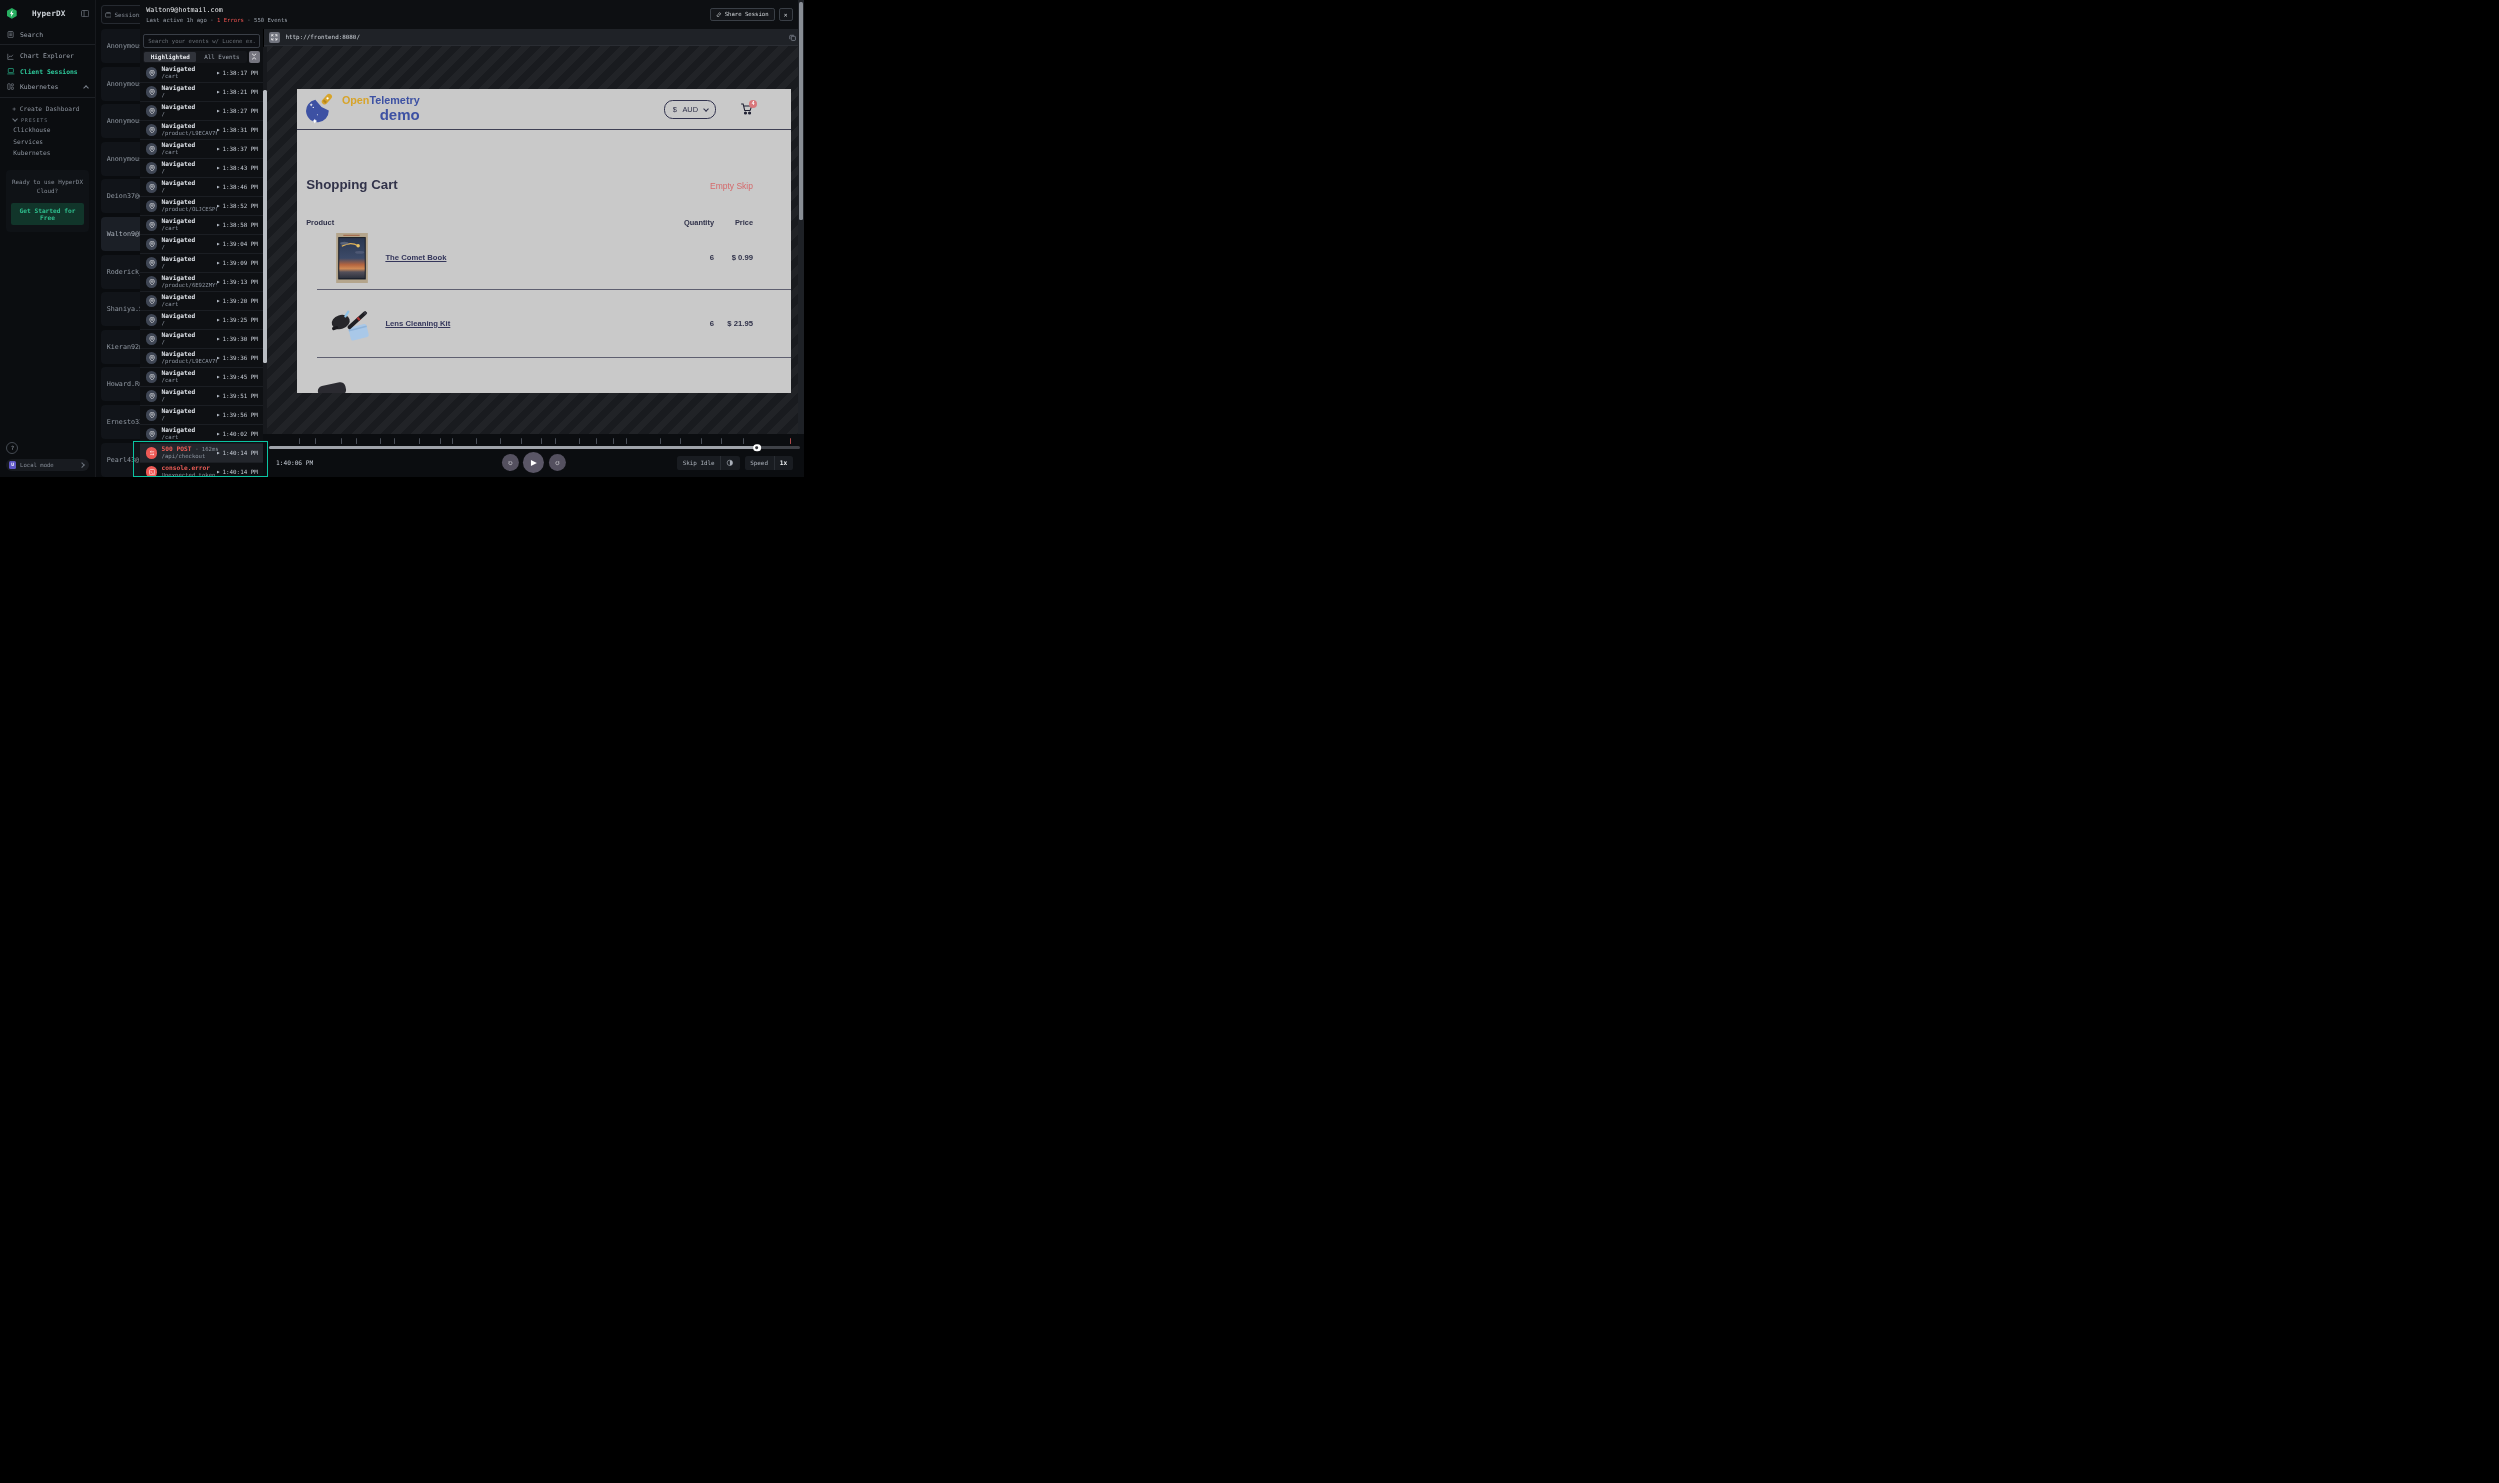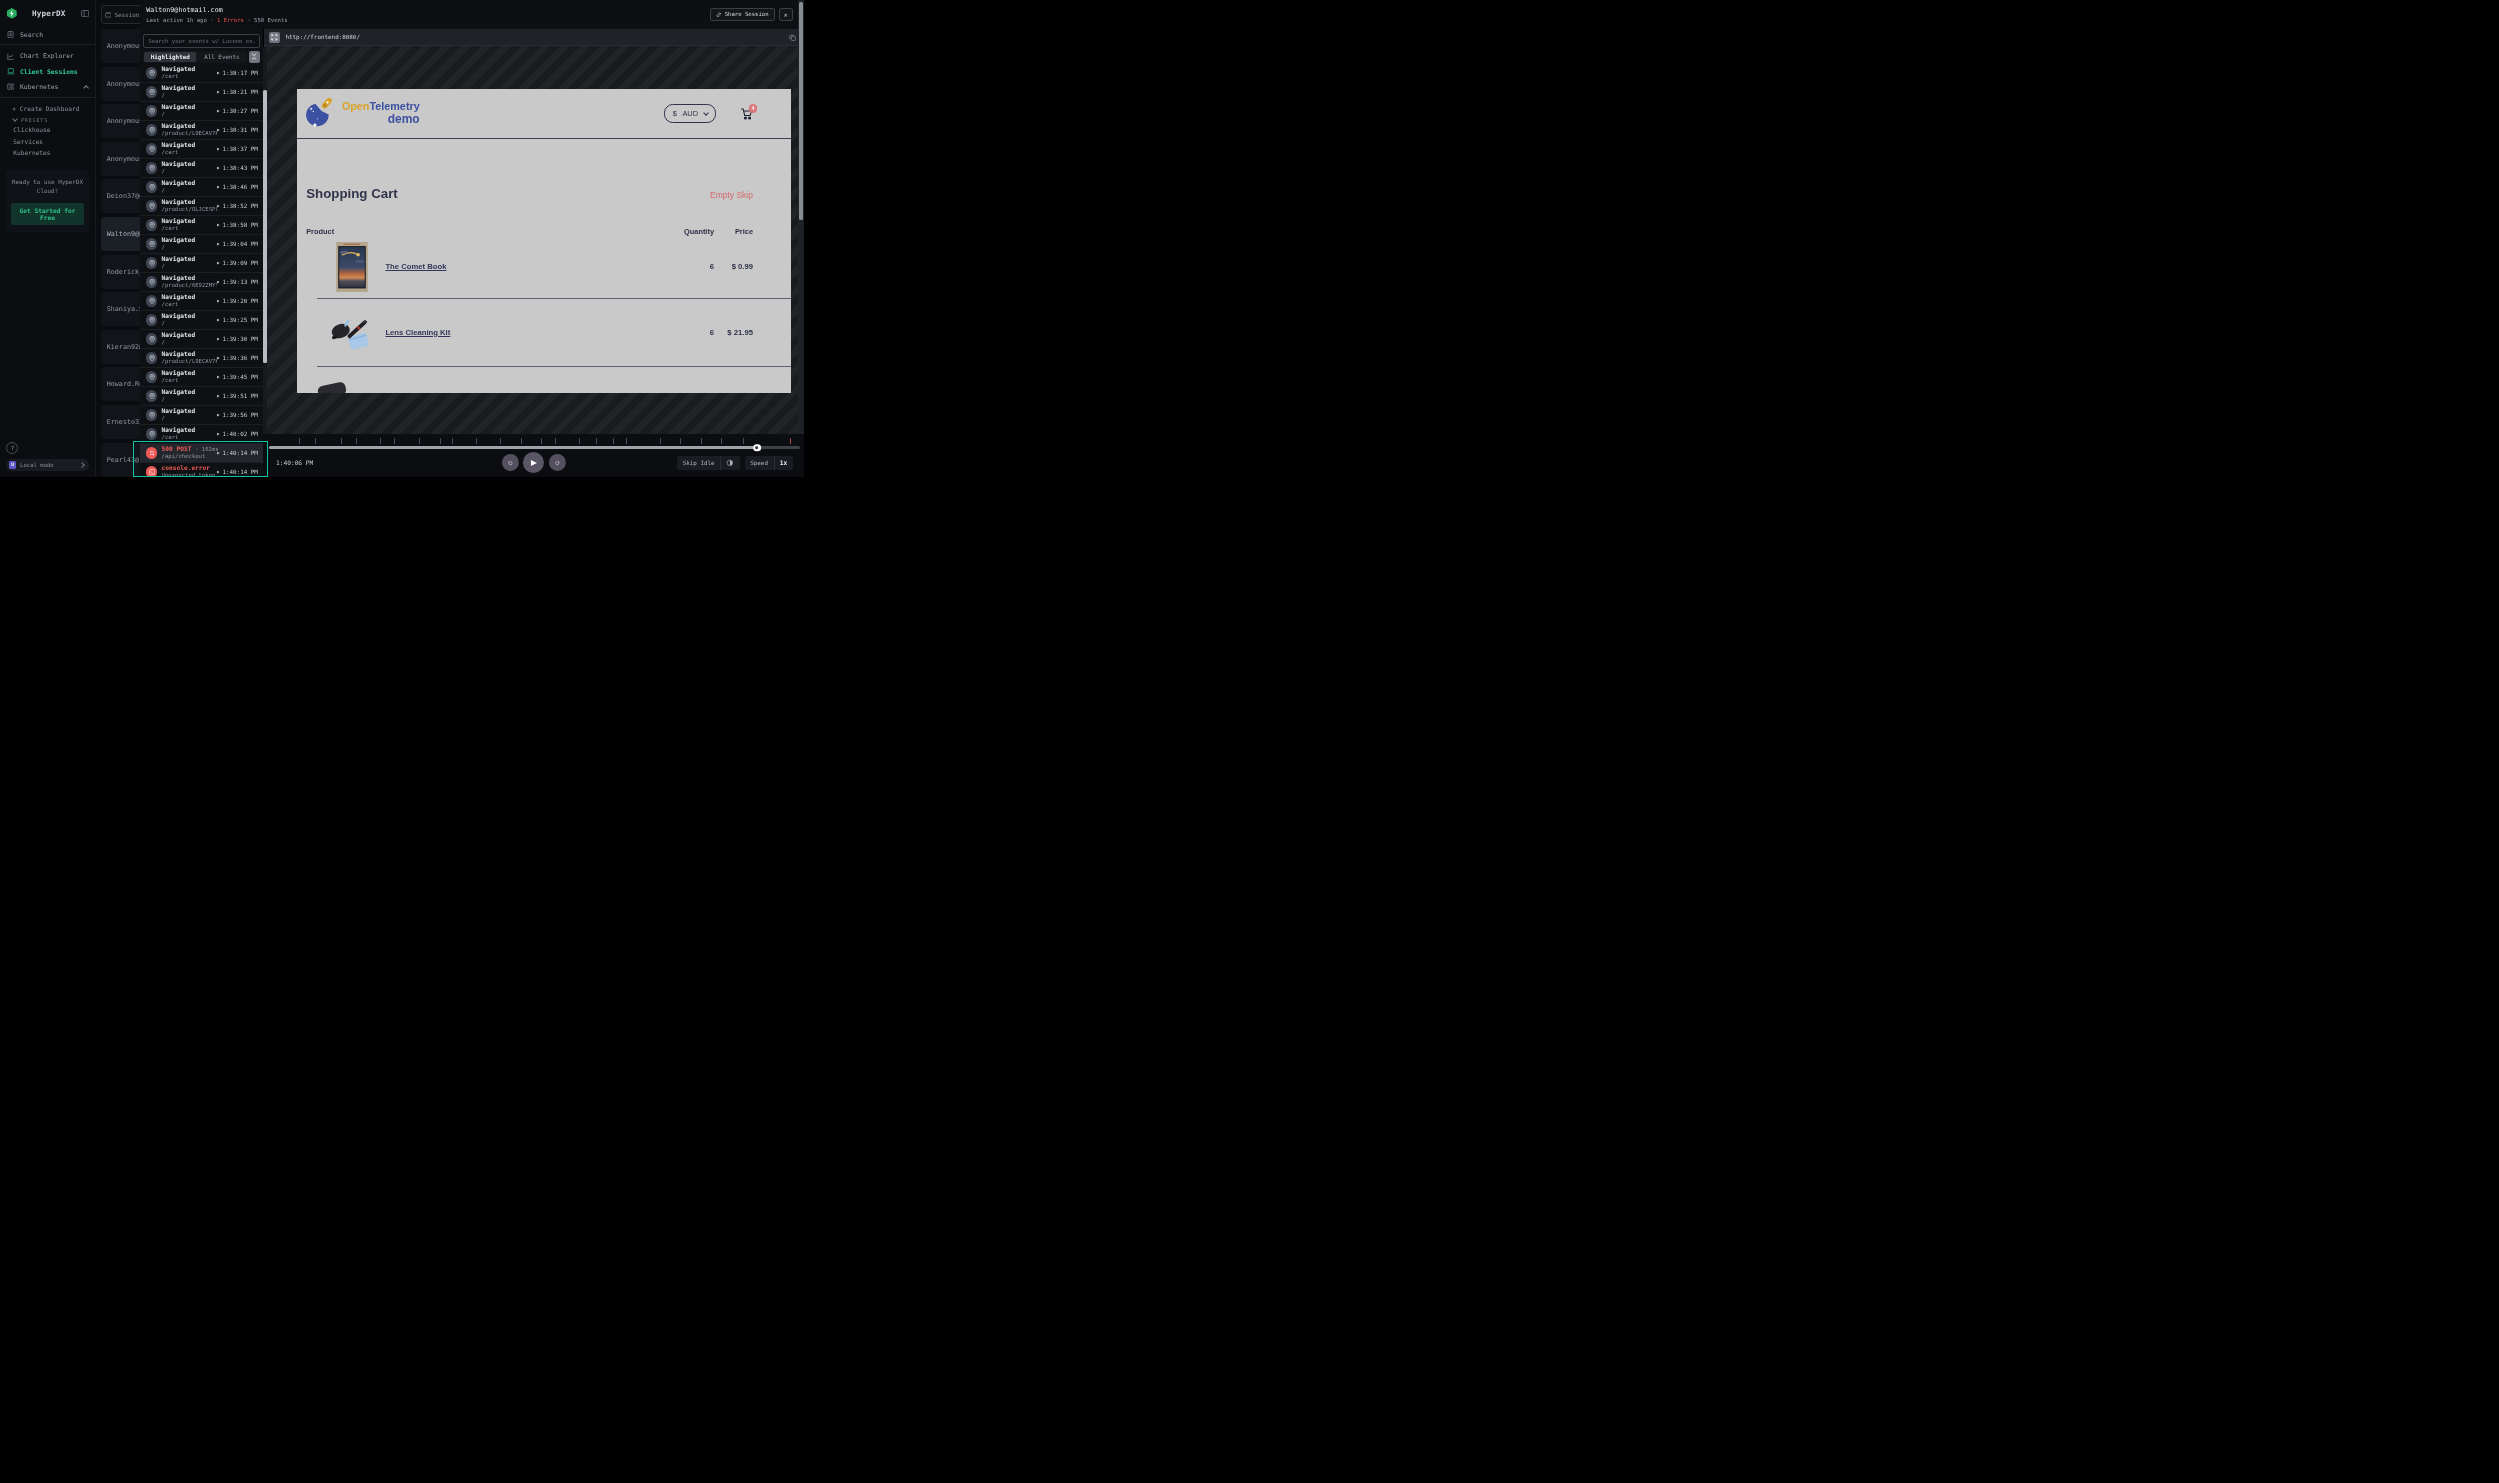--- a/index.html
+++ b/index.html
@@ -103,27 +103,27 @@
   .expand-btn{width:11.3px;height:11.3px;background:#71747e;border-radius:2.1px;margin-left:4.6px;display:flex;
               align-items:center;justify-content:center;cursor:pointer;flex:0 0 auto;}
   .url-text{font-size:5.9px;color:#ccd1d8;margin-left:5.6px;}
   .copy-btn{margin-left:auto;margin-right:8.2px;color:#9aa1ab;cursor:pointer;}
   .viewport{position:absolute;left:0;right:0;top:17.4px;bottom:0;overflow:hidden;
             background:repeating-linear-gradient(135deg,#212327 0 6.7px,#191b1f 6.7px 14px);}
 
   
   .page{position:absolute;left:33px;top:43px;width:494px;height:304px;background:#c9c9c9;overflow:hidden;
         font-family:"Liberation Sans","DejaVu Sans",sans-serif;color:#30324a;}
-  .store-header{height:50px;display:flex;align-items:center;padding:0 38px 0 8.7px;
+  .store-header{height:41px;display:flex;align-items:center;padding:0 38px 0 8.7px;
                 border-bottom:1px solid #3f4054;box-sizing:border-box;}
   .brand-text{margin-left:6.2px;text-align:right;line-height:1.1;}
   .brand-line1{font-size:10.8px;font-weight:bold;}
   .brand-open{color:#d7a42b;}
   .brand-tel{color:#3d51a3;}
-  .brand-demo{font-size:12px;font-weight:bold;color:#3d51a3;margin-top:0;}
+  .brand-demo{font-size:15px;font-weight:bold;color:#3d51a3;margin-top:0;}
   .currency-pill{margin-left:auto;height:17px;border:0.8px solid #32334e;border-radius:8.7px;display:flex;
                  align-items:center;gap:5.6px;padding:0 7.7px;font-size:7.4px;color:#2f3049;cursor:pointer;}
   .currency-pill .chev{color:#2f3049;}
   .cart-wrap{position:relative;margin-left:23.6px;cursor:pointer;}
   .cart-badge{position:absolute;top:-3.6px;right:-4.1px;width:8.2px;height:8.2px;background:#d9777b;border-radius:50%;
               color:#fff;font-size:4.9px;font-weight:bold;display:flex;align-items:center;justify-content:center;}
   .cart-head{margin-top:47px;padding:0 38px 0 9.2px;display:flex;align-items:baseline;}
   .page-title{font-size:13.3px;font-weight:bold;color:#32334a;}
   .empty-cart{margin-left:auto;font-size:8.5px;color:#d5696b;cursor:pointer;}
   .table-head{margin-top:26px;padding:0 38px 0 9.2px;display:flex;font-size:7.4px;font-weight:bold;color:#30324a;}

